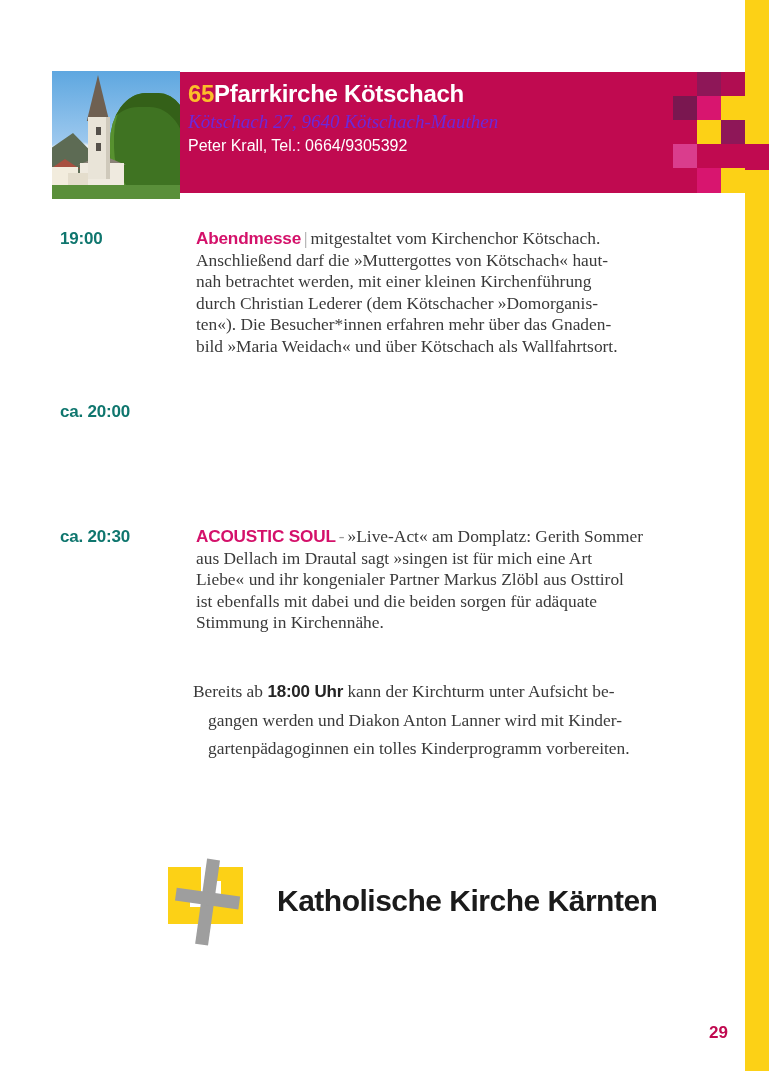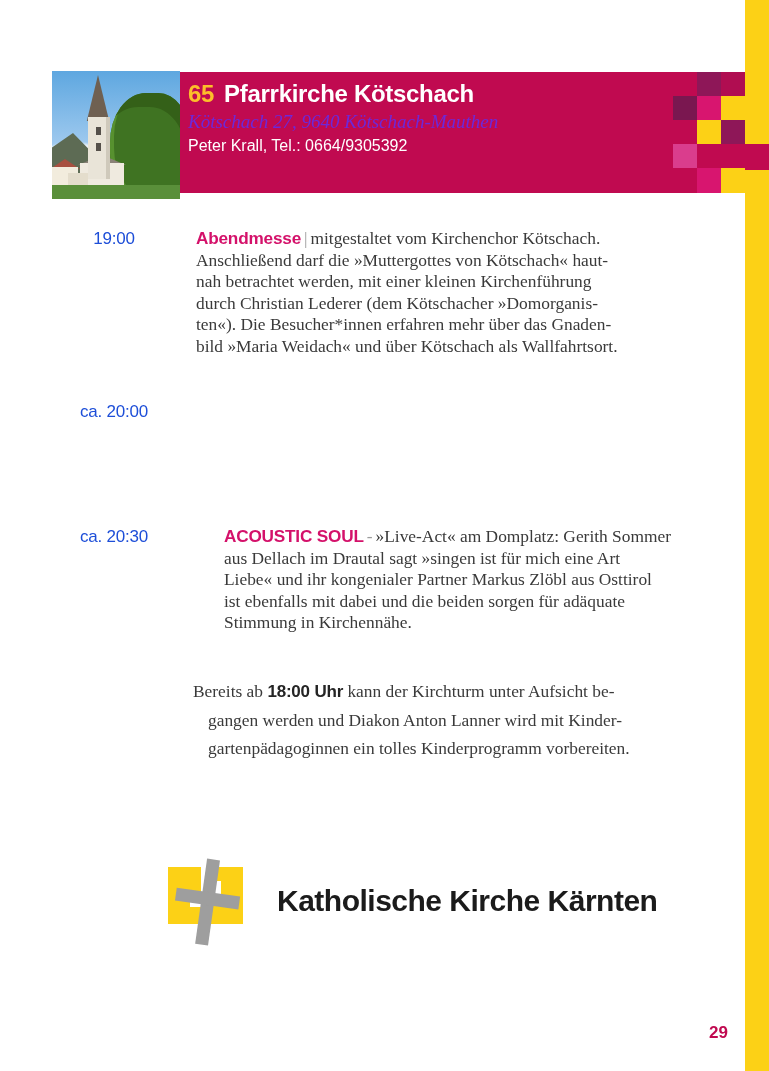--- a/index.html
+++ b/index.html
@@ -7,21 +7,21 @@
        font-family:"Liberation Sans",sans-serif;overflow:hidden;}
   .abs{position:absolute;}
 
   
   #stripe{left:745px;top:0;width:24px;height:1071px;background:#fcd116;}
 
   
   #banner{left:180px;top:72px;width:565px;height:121px;background:#c00a50;}
   #banner-texts{left:188px;top:80px;width:450px;}
   .banner-line1{font-weight:bold;font-size:24px;line-height:27px;letter-spacing:-0.3px;}
-  .banner-num{color:#fcbe2a;margin-right:10px;}
+  .banner-num{color:#fcbe2a;}
   .banner-title{color:#ffffff;}
   .banner-addr{font-family:"Liberation Serif",serif;font-style:italic;color:#6d28d9;
                font-size:19px;line-height:23px;margin-top:3px;}
   .banner-contact{color:#ffffff;font-size:16px;line-height:20px;margin-top:3px;}
 
   
   .sq{position:absolute;}
 
   
   #photo{left:52px;top:71px;width:128px;height:128px;overflow:hidden;
@@ -41,21 +41,21 @@
   #photo .nave-roof{position:absolute;left:26px;top:84px;width:48px;height:10px;background:#8a8177;
                     clip-path:polygon(0 100%,50% 0,100% 100%);}
   #photo .house1{position:absolute;left:0px;top:96px;width:26px;height:20px;background:#f2ecdd;}
   #photo .roof1{position:absolute;left:-2px;top:88px;width:30px;height:10px;background:#a85040;
                 clip-path:polygon(0 100%,50% 0,100% 100%);}
   #photo .house2{position:absolute;left:16px;top:102px;width:20px;height:16px;background:#e4ddcc;}
   #photo .grass{position:absolute;left:0;top:114px;width:128px;height:14px;background:#5a8f3a;}
 
   
   .event{position:absolute;left:60px;width:660px;display:flex;}
-  .time{width:108px;text-align:center;font-weight:normal;font-size:17px;color:#1d4ed8;
+  .time{width:108px;text-align:left;font-weight:bold;font-size:17px;color:#0f766e;
         line-height:21.5px;flex:0 0 108px;letter-spacing:-0.2px;}
   .desc{margin-left:28px;width:524px;font-family:"Liberation Serif",serif;
         font-size:17.4px;line-height:21.5px;color:#3a3a3a;}
   .etitle{font-family:Liberation Sans, sans-serif;font-weight:bold;font-size:17.2px;
           color:#d4116a;letter-spacing:-0.2px;}
   .sep{color:#9b9b9b;padding:0 3px;}
   .lines{white-space:pre-line;margin-top:40px;}
 
   
   #note{position:absolute;left:193px;top:677px;width:540px;padding-left:15px;text-indent:-15px;
@@ -128,21 +128,21 @@
 durch Christian Lederer (dem Kötschacher »Domorganis-
 ten«). Die Besucher*innen erfahren mehr über das Gnaden-
 bild »Maria Weidach« und über Kötschach als Wallfahrtsort.</span>
   </div>
 </div>
 
 <div class="event" style="top:401px;gap:48px;">
   <div class="time">ca. 20:00</div>
 </div>
 
-<div class="event" style="top:526px;gap:28px;">
+<div class="event" style="top:526px;">
   <div class="time">ca. 20:30</div>
   <div class="desc">
     <span class="etitle">ACOUSTIC SOUL</span><span class="sep">-</span><span class="lines">»Live-Act« am Domplatz: Gerith Sommer
 aus Dellach im Drautal sagt »singen ist für mich eine Art
 Liebe« und ihr kongenialer Partner Markus Zlöbl aus Osttirol
 ist ebenfalls mit dabei und die beiden sorgen für adäquate
 Stimmung in Kirchennähe.</span>
   </div>
 </div>
 

